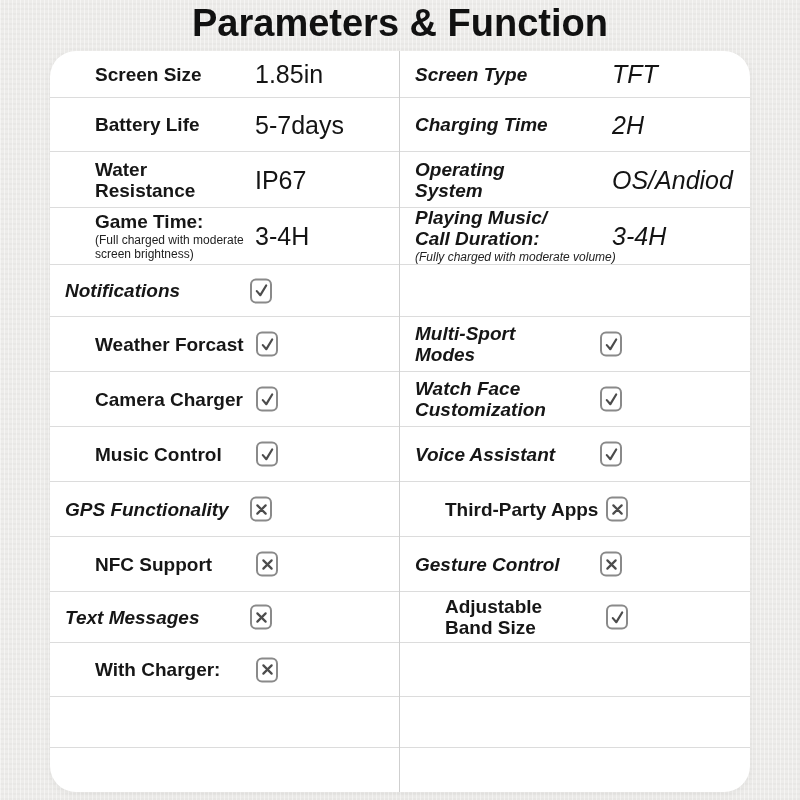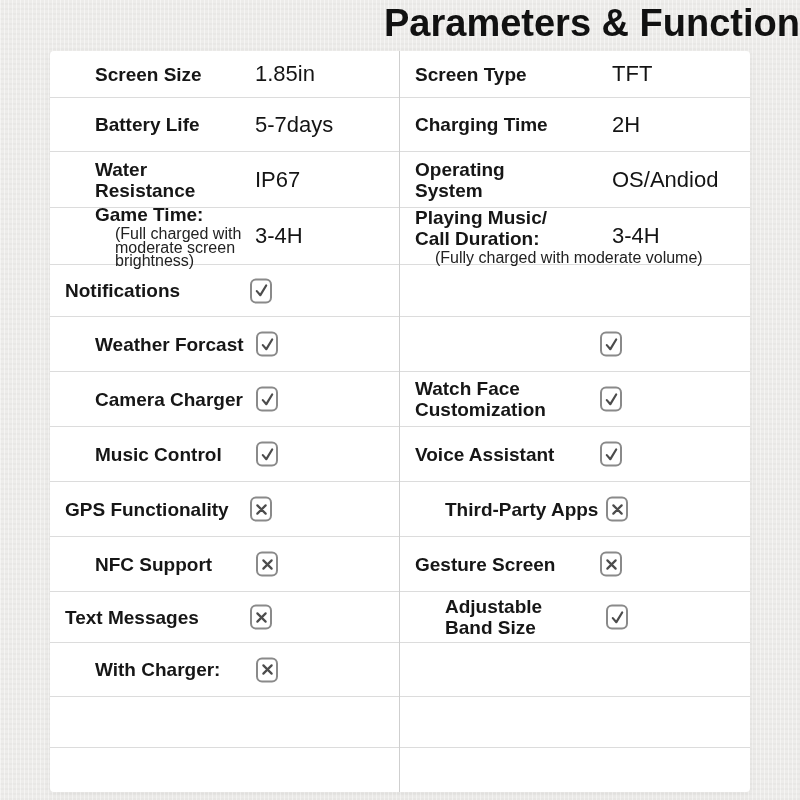--- a/index.html
+++ b/index.html
@@ -8,29 +8,29 @@
     font-family:"Liberation Sans", sans-serif;
     background-color:#edecea;
     background-image:
       repeating-linear-gradient(90deg, rgba(255,255,255,.45) 0 1px, transparent 1px 4px),
       repeating-linear-gradient(0deg, rgba(0,0,0,.018) 0 2px, transparent 2px 5px);
     position:relative;
     color:#121212;
   }
   .page-title {
     position:absolute; top:2px; left:0; width:100%;
-    text-align:right;
+    text-align:center;
     font-size:38px; font-weight:bold; color:#111;
     letter-spacing:0px;
   }
   .card {
     position:absolute; left:50px; top:51px;
     width:700px; height:741px;
     background:#ffffff;
-    border-radius:4px;
+    border-radius:26px;
     overflow:hidden;
     box-shadow:0 2px 8px rgba(0,0,0,0.05);
   }
   .rows-container { width:100%; height:100%; display:flex; flex-direction:column; }
   .spec-row { display:flex; width:100%; border-bottom:1px solid #dcdcdc; }
   .spec-row:last-child { border-bottom:none; }
   .spec-row:nth-child(1){height:47px}
   .spec-row:nth-child(2){height:54px}
   .spec-row:nth-child(3){height:56px}
   .spec-row:nth-child(4){height:57px}
@@ -42,32 +42,32 @@
   .spec-row:nth-child(10){height:55px}
   .spec-row:nth-child(11){height:51px}
   .spec-row:nth-child(12){height:54px}
   .spec-row:nth-child(13){height:51px}
   .spec-row:nth-child(14){height:44px}
   .cell {
     position:relative; width:350px; height:100%;
     display:flex; flex-direction:column; justify-content:center;
   }
   .cell-left  { padding-left:45px; }
-  .cell-right { padding-left:15px; }
+  .cell-right { padding-left:15px;font-style:italic; }
   .spec-label {
     font-size:19px; font-weight:bold; line-height:21px;
     color:#161616; white-space:pre-line;
   }
   .spec-caption {
-    font-size:16px; line-height:13.5px; color:#222; margin-top:2px;margin-left:20px;
+    font-size:12px; line-height:13.5px; color:#222; margin-top:2px;
   }
   .cell-left .spec-caption { max-width:168px; }
   .spec-value {
     position:absolute; left:205px; top:50%; transform:translateY(-50%);
-    font-size:22px; font-weight:normal; color:#141414; white-space:nowrap;
+    font-size:25px; font-weight:normal; color:#141414; white-space:nowrap;
   }
   .cell-right .spec-value { left:212px; }
   .checkbox {
     position:absolute; left:206px; top:50%; transform:translateY(-50%);
     width:22px; height:25px;
     border:2px solid #8a8a8a; border-radius:6px;
     background:#fff;
     display:flex; align-items:center; justify-content:center;
   }
   .cell-right .checkbox { left:200px; }
@@ -142,20 +142,22 @@
       <div class="spec-row">
         <div class="cell cell-left">
           <div class="spec-label">Weather Forcast</div>
           <span class="checkbox">
             <svg width="15" height="16" viewBox="0 0 17 17">
               <path d="M3.2 9.2 L7.2 13.8 L13.8 2.8" fill="none" stroke="#4c4c4c" stroke-width="2.5" stroke-linecap="round" stroke-linejoin="round"></path>
             </svg>
           </span>
         </div>
         <div class="cell cell-right">
+          <div class="spec-label">Multi-Sport
+Modes</div>
           <span class="checkbox">
             <svg width="15" height="16" viewBox="0 0 17 17">
               <path d="M3.2 9.2 L7.2 13.8 L13.8 2.8" fill="none" stroke="#4c4c4c" stroke-width="2.5" stroke-linecap="round" stroke-linejoin="round"></path>
             </svg>
           </span>
         </div>
       </div>
       <div class="spec-row">
         <div class="cell cell-left">
           <div class="spec-label">Camera Charger</div>
@@ -214,21 +216,21 @@
       <div class="spec-row">
         <div class="cell cell-left">
           <div class="spec-label">NFC Support</div>
           <span class="checkbox">
             <svg width="15" height="16" viewBox="0 0 17 17">
               <path d="M3.8 3.8 L13.2 13.2 M13.2 3.8 L3.8 13.2" fill="none" stroke="#4c4c4c" stroke-width="2.5" stroke-linecap="round" stroke-linejoin="round"></path>
             </svg>
           </span>
         </div>
         <div class="cell cell-right">
-          <div class="spec-label">Gesture Screen</div>
+          <div class="spec-label">Gesture Control</div>
           <span class="checkbox">
             <svg width="15" height="16" viewBox="0 0 17 17">
               <path d="M3.8 3.8 L13.2 13.2 M13.2 3.8 L3.8 13.2" fill="none" stroke="#4c4c4c" stroke-width="2.5" stroke-linecap="round" stroke-linejoin="round"></path>
             </svg>
           </span>
         </div>
       </div>
       <div class="spec-row">
         <div class="cell cell-right">
           <div class="spec-label">Text Messages</div>

